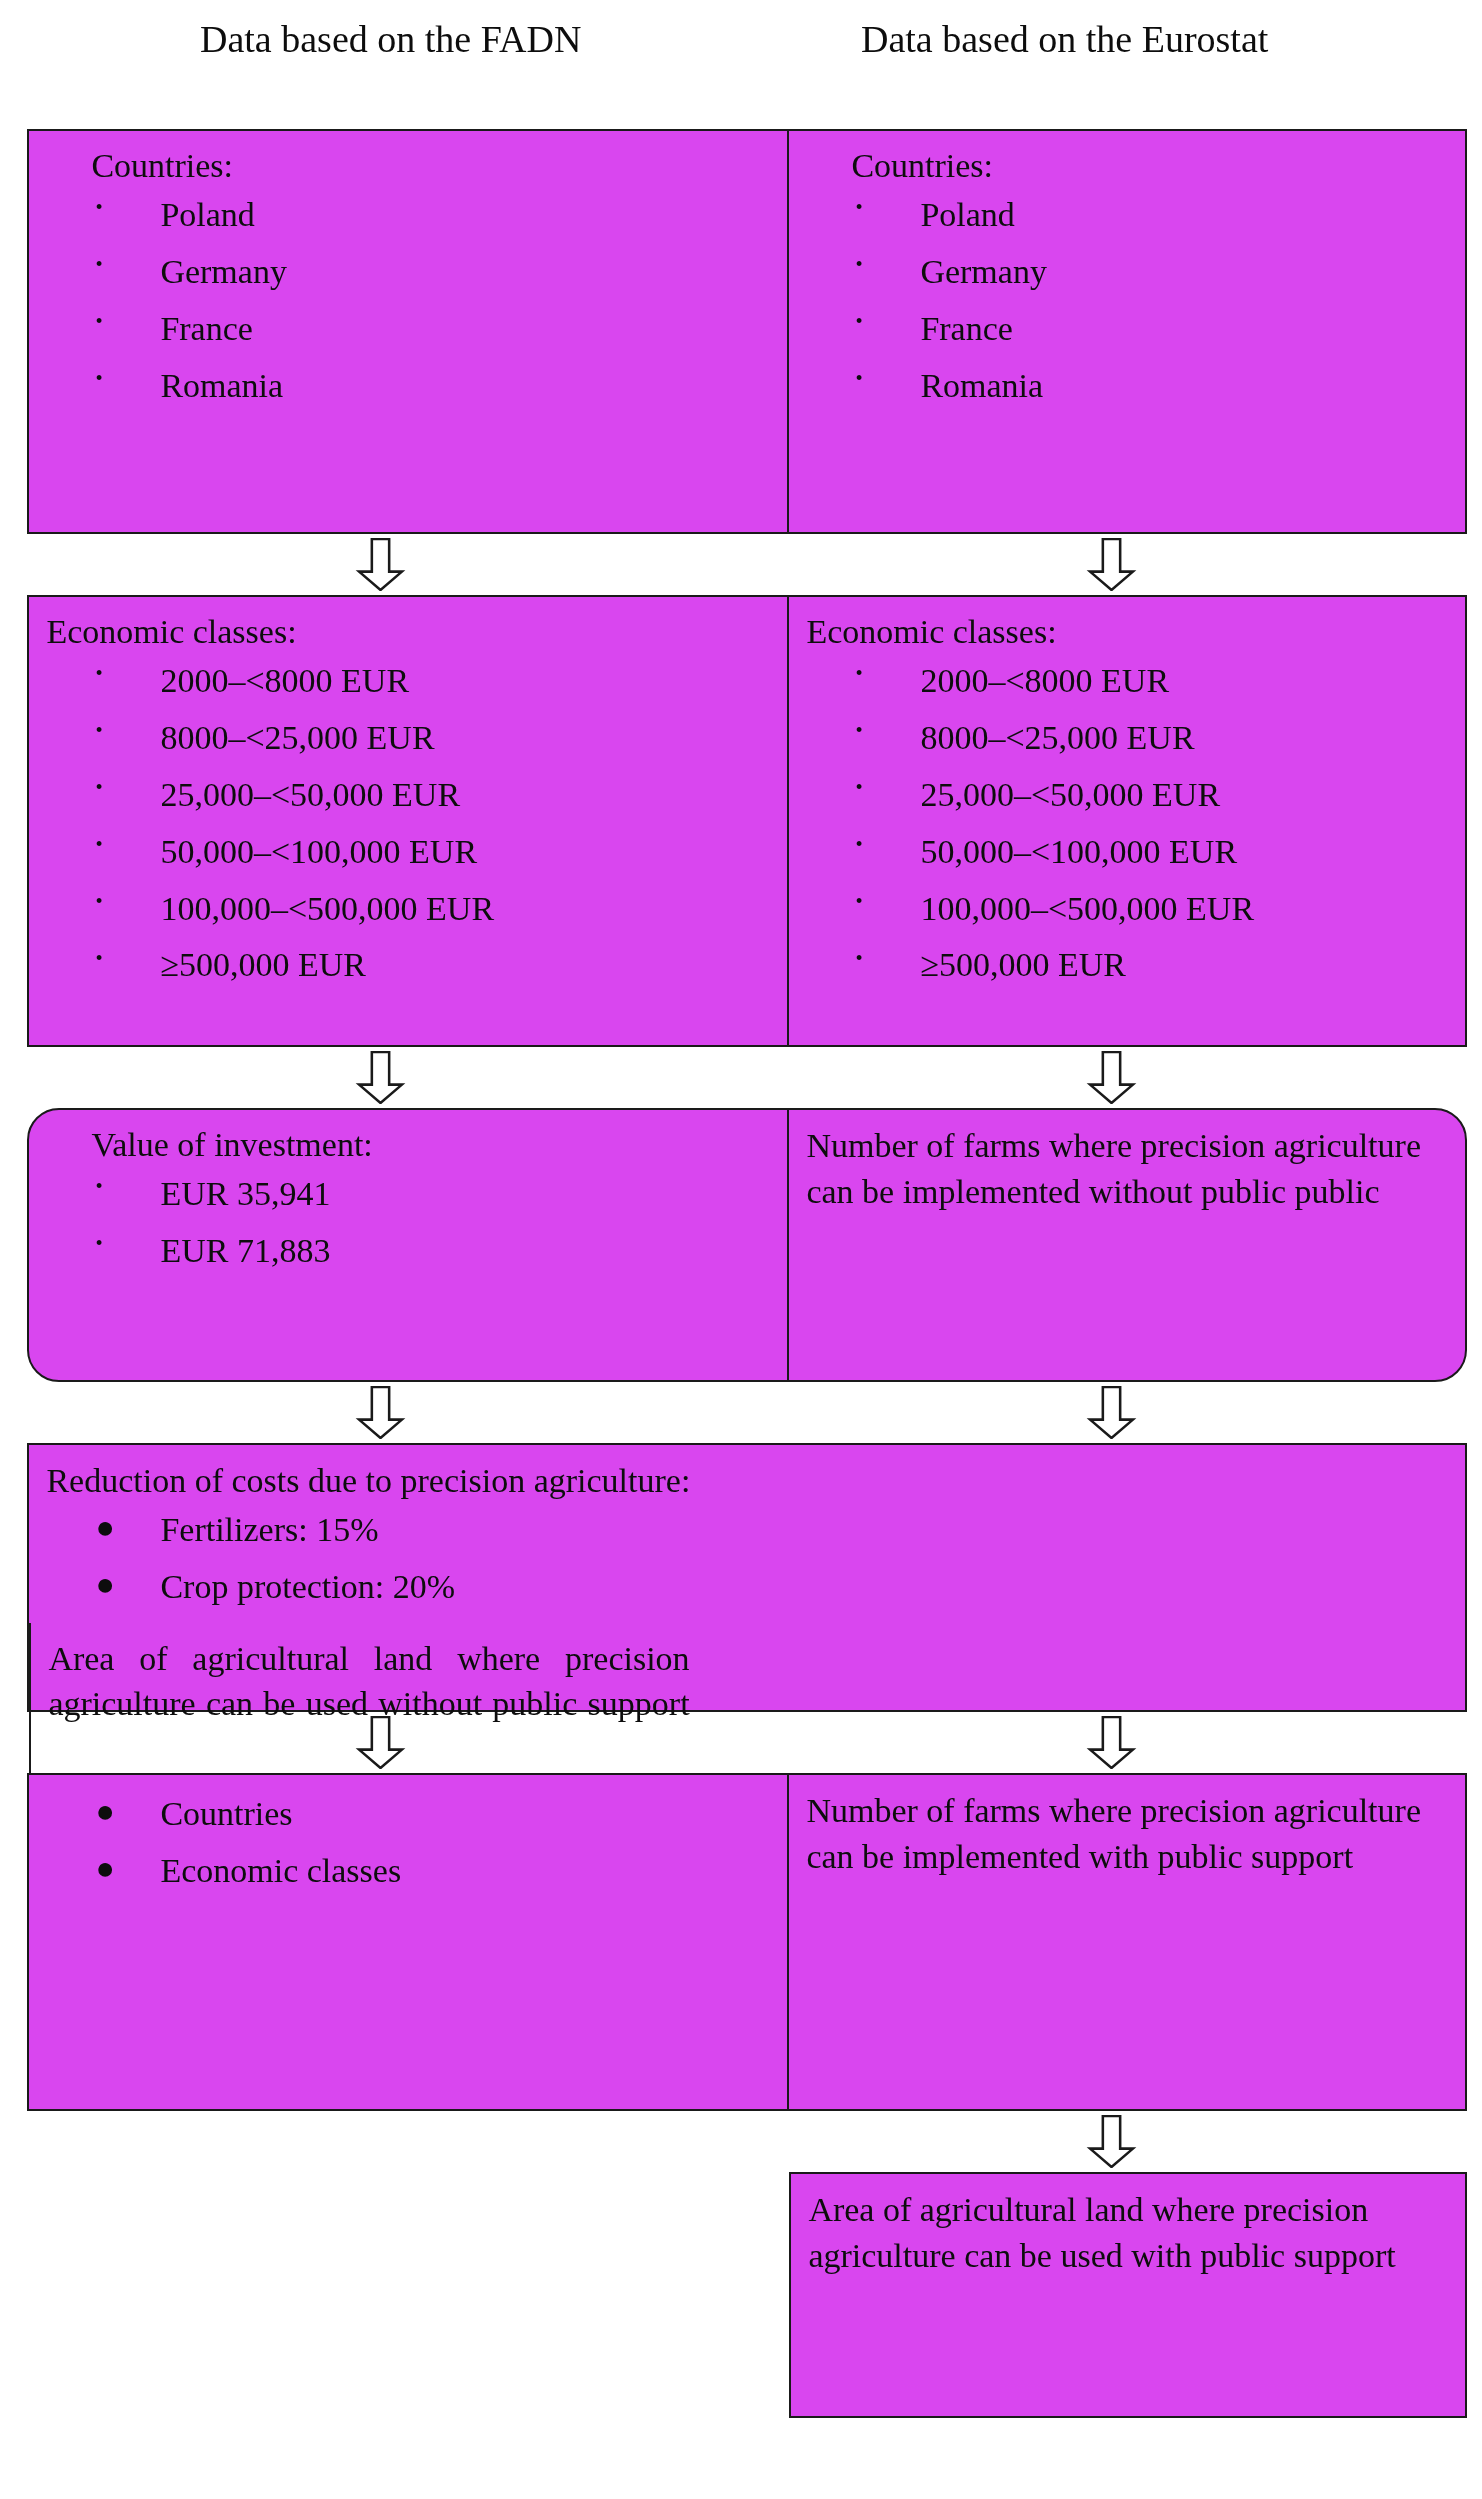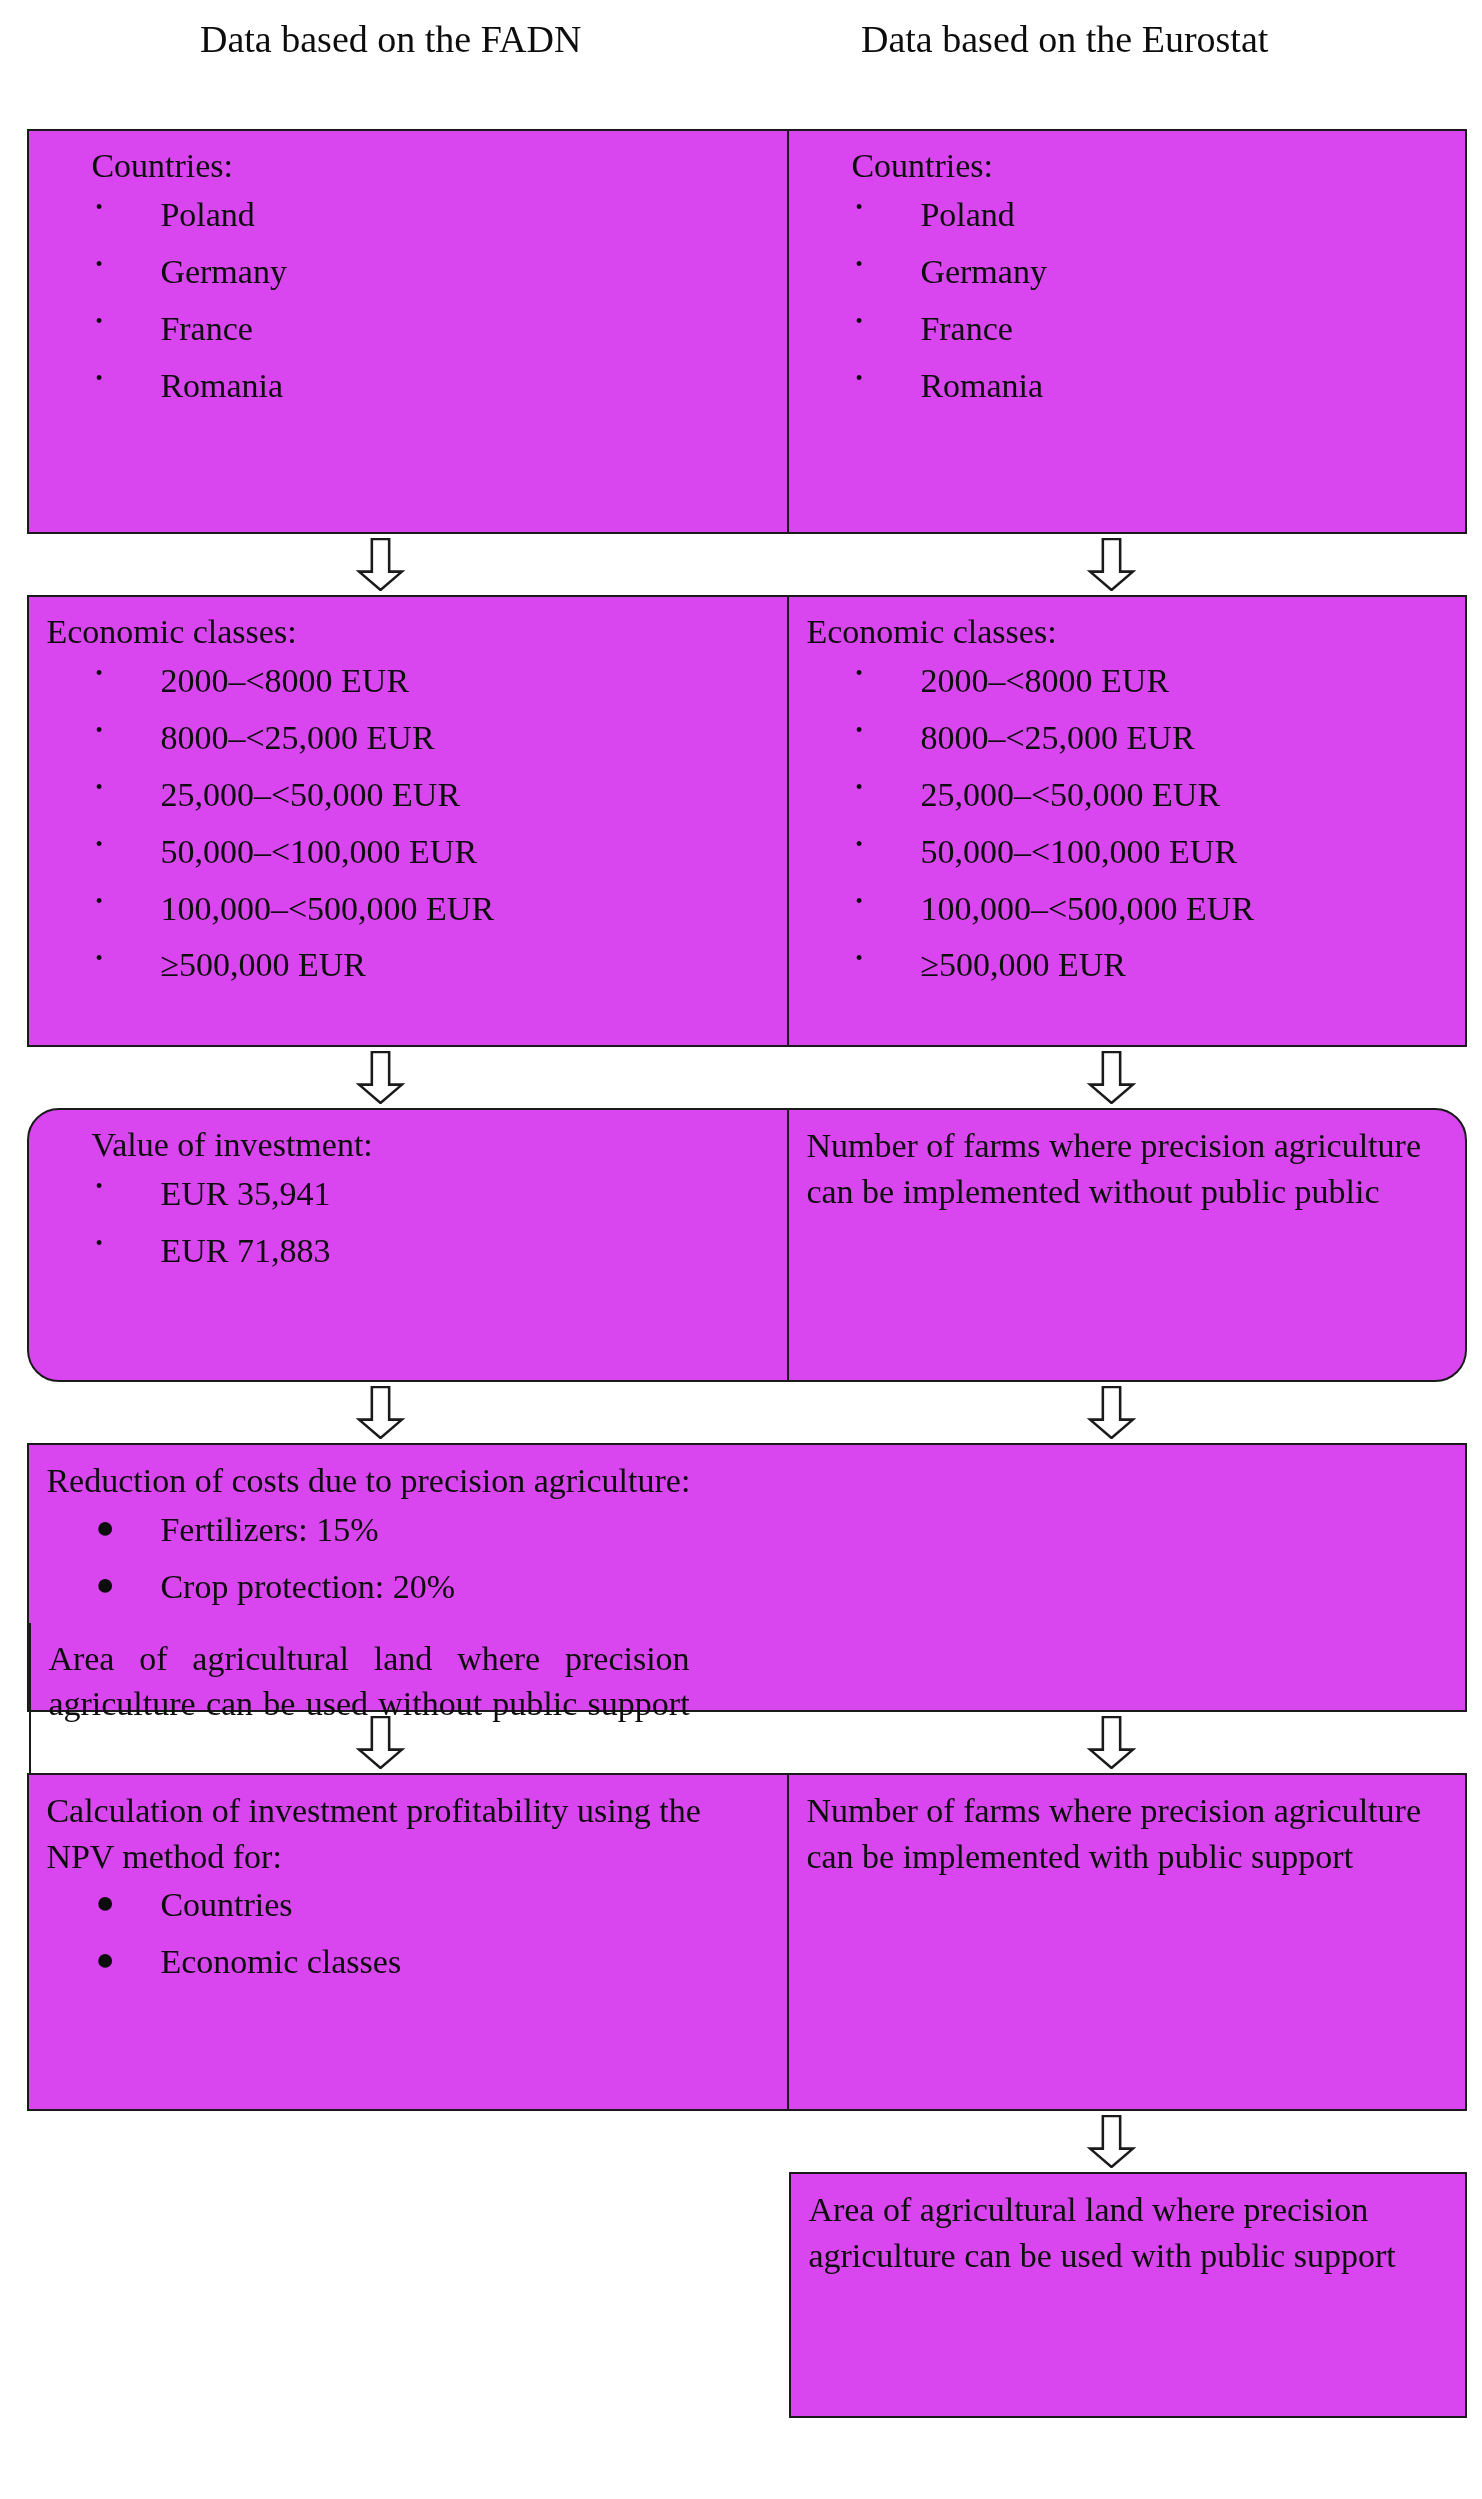--- a/index.html
+++ b/index.html
@@ -278,21 +278,20 @@
     <div class="arrow at-right">
       <svg viewBox="0 0 100 104">
           <polygon points="33,2 67,2 67,66 92,66 50,102 8,66 33,66" fill="#ffffff" stroke="#1a1a1a" stroke-width="5"></polygon>
         </svg>
     </div>
   </div>
 
   <div class="row split" style="height:338px;">
     <div class="cell left">
       <div class="cell-inner">
-        <p class="para">Calculation of investment profitability using the NPV method for:</p>
         <ul class="bullets big-dot">
           <li><span class="bullet">●</span><span>Countries</span></li>
           <li><span class="bullet">●</span><span>Economic classes</span></li>
         </ul>
       </div>
     </div>
     <div class="cell right">
       <div class="cell-inner">
         <p class="para">Number of farms where precision agriculture can be implemented with public support</p>
       </div>

